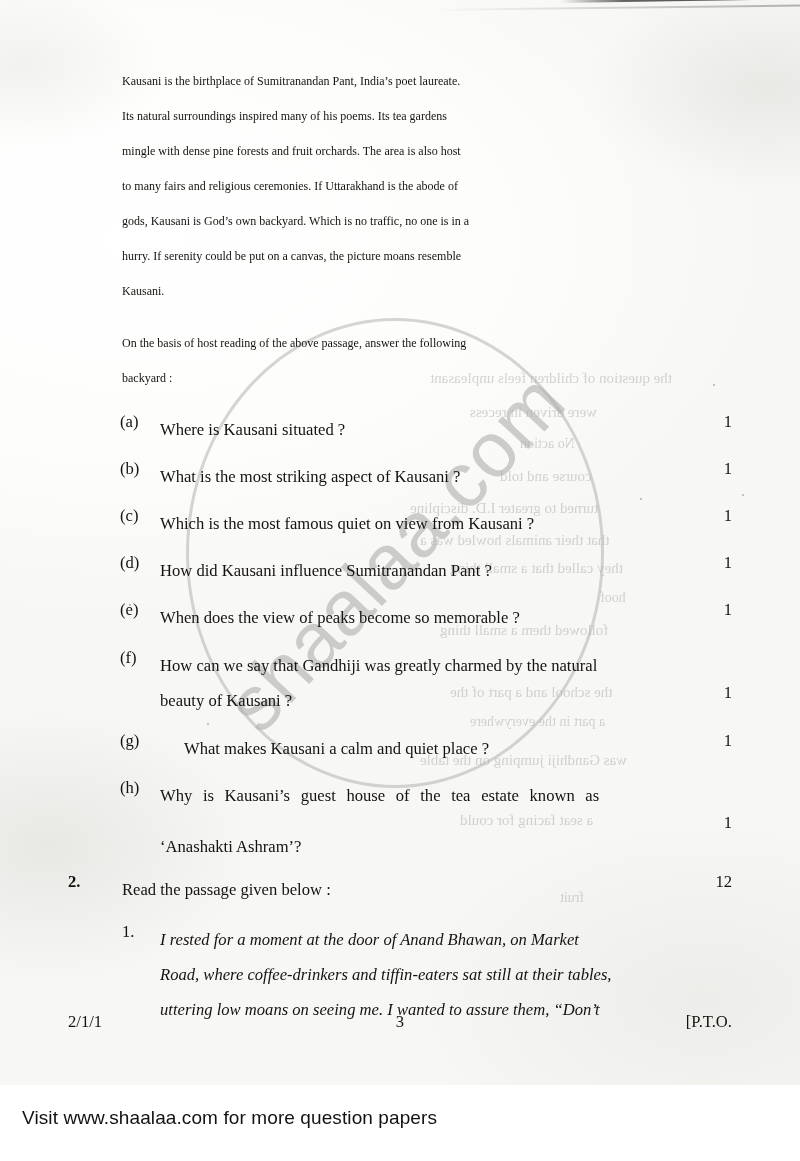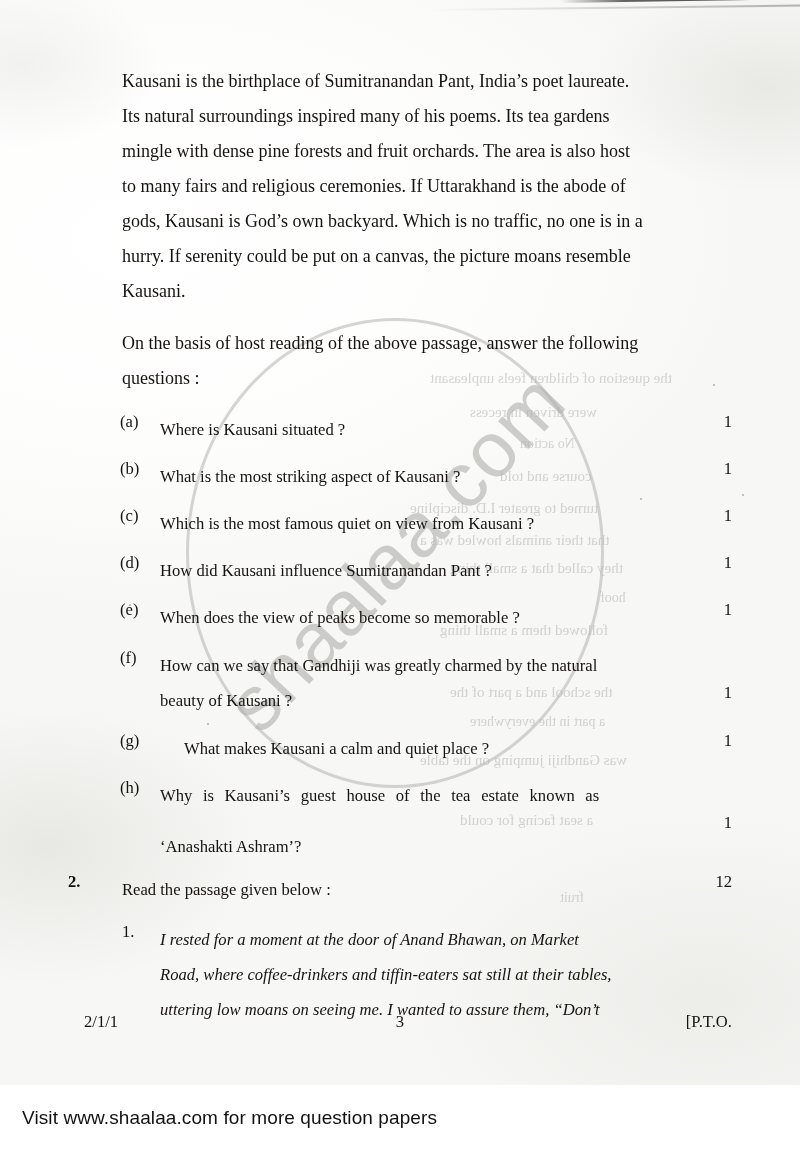--- a/index.html
+++ b/index.html
@@ -64,21 +64,21 @@
     transform:scaleX(-1);
     white-space:nowrap;
     font-size:15px;
   }
 
   
   #content { position:absolute; left:0; top:0; width:800px; }
 
   .para{
     position:absolute; left:122px; width:556px;
-    font-size:18px; line-height:35px;
+    font-size:12px; line-height:35px;
     text-align:justify; color:#16130f;
   }
   .para.last-free { text-align:left; }
   .qlabel{
     position:absolute; left:120px; font-size:16.6px; color:#16130f;
   }
   .qtext{
     position:absolute; left:160px; width:518px;
     font-size:16.6px; line-height:35px; color:#16130f;
   }
@@ -94,21 +94,21 @@
   .subnum{
     position:absolute; left:122px; font-size:16.6px; color:#16130f;
   }
   .subtext{
     position:absolute; left:160px; width:518px;
     font-size:16.6px; line-height:35px; text-align:justify; color:#16130f;font-style:italic;
   }
 
   
   .foot{ position:absolute; font-size:16.6px; color:#16130f; }
-  .foot-left{ left:68px; top:1012px;margin-left:16px; }
+  .foot-left{ left:68px; top:1012px; }
   .foot-center{ left:0; top:1012px; width:800px; text-align:center; }
   .foot-right{ left:600px; top:1012px; width:132px; text-align:right; }
 
   
   #banner{
     position:absolute; left:0; top:1085px; width:800px; height:76px;
     background:#ffffff;
   }
   #banner .btext{
     position:absolute; left:22px; top:22px;
@@ -159,21 +159,21 @@
 
     <div class="para" style="top:64px;">Kausani is the birthplace of Sumitranandan Pant, India’s poet laureate.</div>
     <div class="para" style="top:99px;">Its natural surroundings inspired many of his poems. Its tea gardens</div>
     <div class="para" style="top:134px;">mingle with dense pine forests and fruit orchards. The area is also host</div>
     <div class="para" style="top:169px;">to many fairs and religious ceremonies. If Uttarakhand is the abode of</div>
     <div class="para" style="top:204px;">gods,  Kausani is God’s own backyard. Which is no traffic, no one is in a</div>
     <div class="para" style="top:239px;">hurry. If serenity could be put on a canvas, the picture moans resemble</div>
     <div class="para last-free" style="top:274px;">Kausani.</div>
 
     <div class="para last-free" style="top:326px;">On the basis of host reading of the above passage, answer the following</div>
-    <div class="para last-free" style="top:361px;">questions :</div>
+    <div class="para last-free" style="top:361px;">backyard :</div>
 
     <div class="qlabel" style="top:412px;">(a)</div>
     <div class="qtext" style="top:412px;">Where is Kausani situated ?</div>
     <div class="mark" style="top:412px;left:692px;">1</div>
 
     <div class="qlabel" style="top:459px;">(b)</div>
     <div class="qtext" style="top:459px;">What is the most striking aspect of Kausani ?</div>
     <div class="mark" style="top:459px;left:692px;">1</div>
 
     <div class="qlabel" style="top:506px;">(c)</div>

